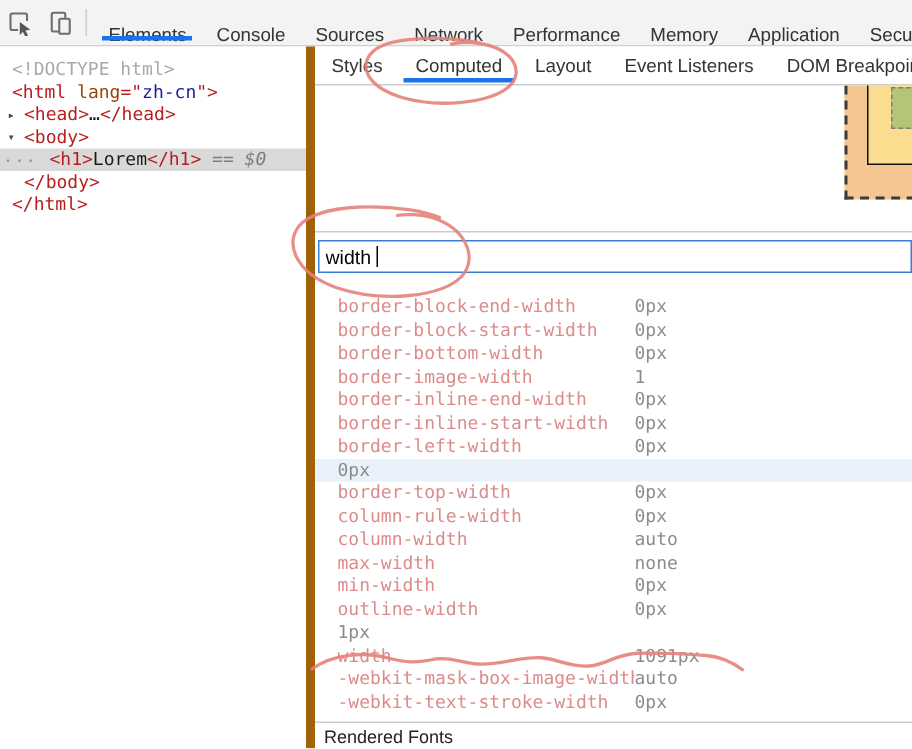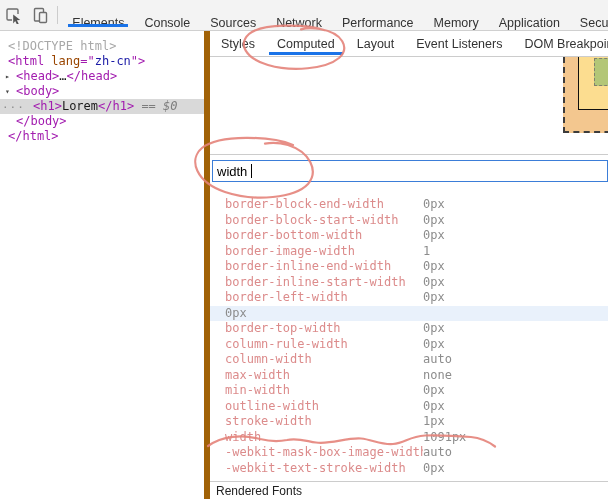--- a/index.html
+++ b/index.html
@@ -20,21 +20,21 @@
   
   .main{display:flex;height:468px;}
   
   .left{width:204px;min-width:204px;border-right:6px solid #a16207;background:#fff;
     padding-top:8px;font-family:"DejaVu Sans Mono","Liberation Mono",monospace;
     font-size:12px;overflow:hidden;}
   .dom-row{height:15px;line-height:15px;white-space:pre;position:relative;}
   .dom-row.selected{background:var(--sel-bg);}
   .gutter{position:absolute;left:2px;top:-2px;color:#8f8f8f;font-size:11px;letter-spacing:1px;}
   .arrow{position:absolute;color:#4a4a4a;font-size:8px;top:0;}
-  .tk-tag{color:#a21caf;} .tk-attr{color:#994500;} .tk-str{color:#1a1aa6;}
+  .tk-tag{color:#b91c1c;} .tk-attr{color:#994500;} .tk-str{color:#1a1aa6;}
   .tk-txt{color:#1a1a1a;} .tk-gray{color:#a8a8a8;} .tk-eq{color:#7d7d7d;font-style:italic;}
   
   .right{flex:1;display:flex;flex-direction:column;overflow:hidden;background:#fff;}
   .subtabs{height:25px;min-height:25px;background:#fff;border-bottom:1px solid #ccc;
     display:flex;align-items:stretch;overflow:hidden;white-space:nowrap;}
   .subtab{padding:0 11px;display:flex;align-items:center;font-size:12.5px;color:#333;
     position:relative;cursor:default;}
   .subtab.active::after{content:"";position:absolute;left:3px;right:3px;bottom:1px;height:3px;
     background:var(--accent);}
   
@@ -144,21 +144,21 @@
           <div class="prop-row"><span class="prop-name">border-inline-end-width</span><span class="prop-value">0px</span></div>
           <div class="prop-row"><span class="prop-name">border-inline-start-width</span><span class="prop-value">0px</span></div>
           <div class="prop-row"><span class="prop-name">border-left-width</span><span class="prop-value">0px</span></div>
           <div class="prop-row hl"><span class="prop-name">border-right-width</span><span class="prop-value">0px</span></div>
           <div class="prop-row"><span class="prop-name">border-top-width</span><span class="prop-value">0px</span></div>
           <div class="prop-row"><span class="prop-name">column-rule-width</span><span class="prop-value">0px</span></div>
           <div class="prop-row"><span class="prop-name">column-width</span><span class="prop-value">auto</span></div>
           <div class="prop-row"><span class="prop-name">max-width</span><span class="prop-value">none</span></div>
           <div class="prop-row"><span class="prop-name">min-width</span><span class="prop-value">0px</span></div>
           <div class="prop-row"><span class="prop-name">outline-width</span><span class="prop-value">0px</span></div>
-          <div class="prop-row"><span class="prop-name">stroke-width</span><span class="prop-value">1px</span></div>
+          <div class="prop-row"><span class="prop-value">1px</span></div>
           <div class="prop-row"><span class="prop-name">width</span><span class="prop-value">1091px</span></div>
           <div class="prop-row"><span class="prop-name">-webkit-mask-box-image-width</span><span class="prop-value">auto</span></div>
           <div class="prop-row"><span class="prop-name">-webkit-text-stroke-width</span><span class="prop-value">0px</span></div>
         </div>
 
       <div class="fontsbar">
         <span>Rendered Fonts</span>
       </div>
     </div>
   </div>

